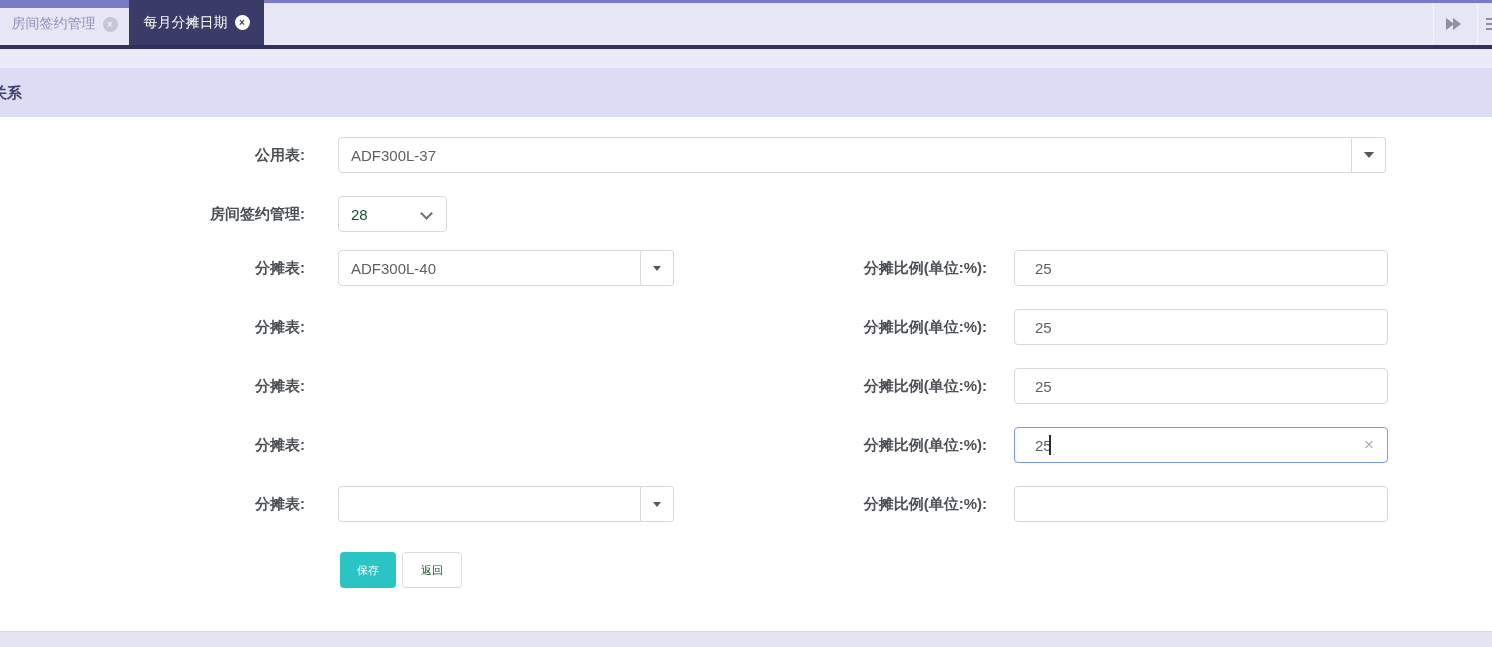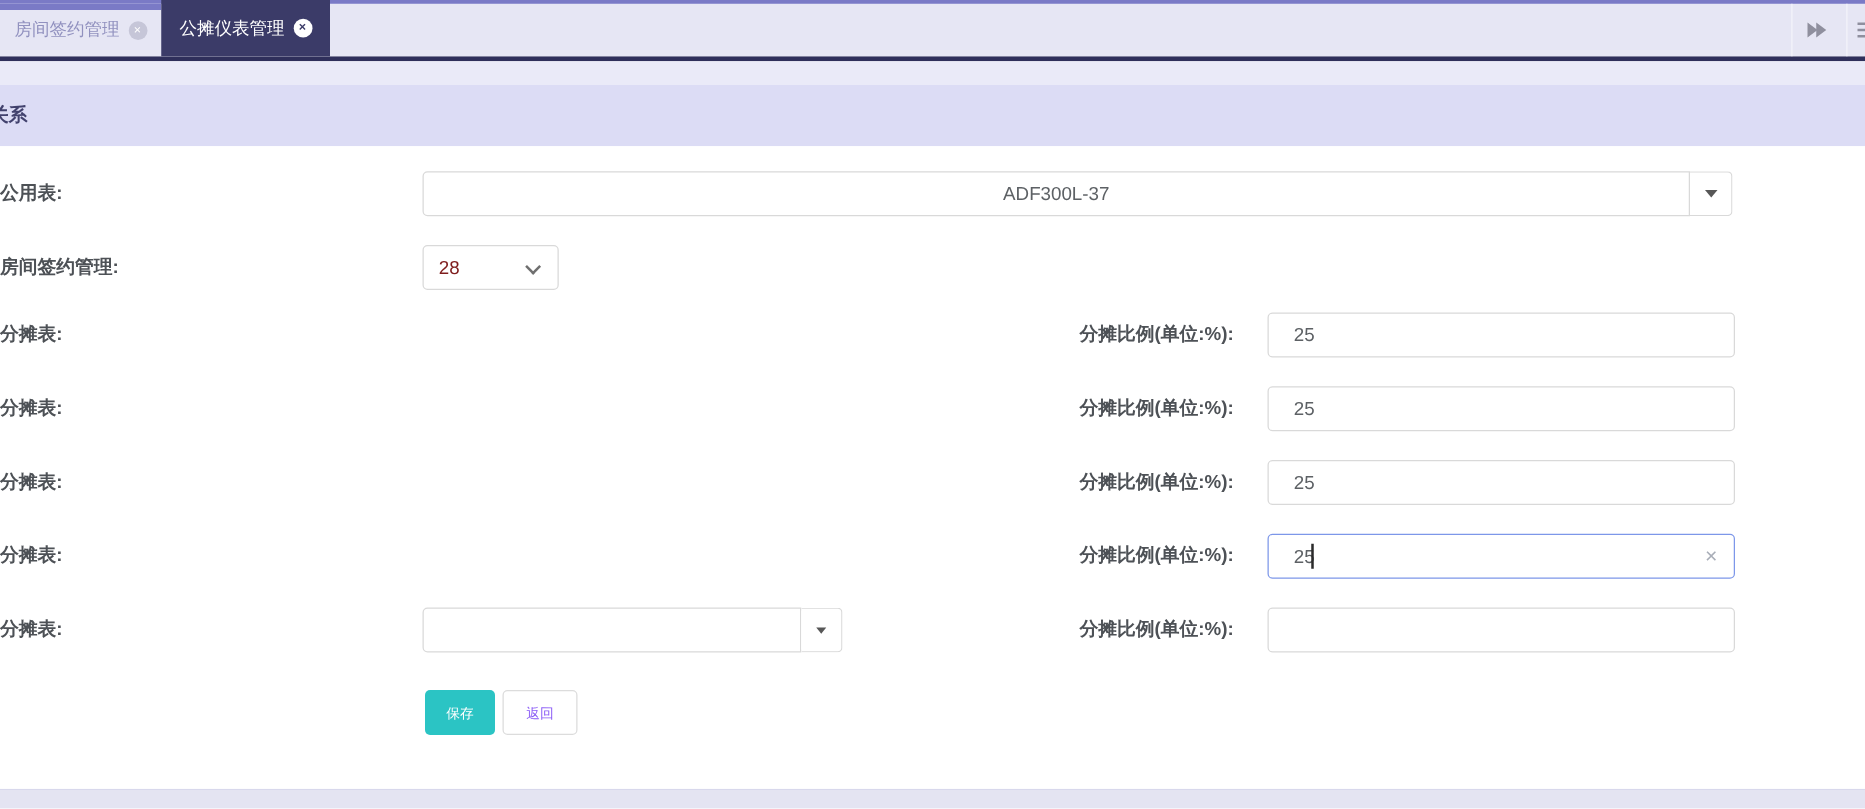--- a/index.html
+++ b/index.html
@@ -28,63 +28,63 @@
   .subband { height:19px; background:#eaeaf8; }
   .panelband { height:49px; background:#dcdcf5; overflow:hidden; }
   .panel-title { display:inline-block; margin-left:-8px; line-height:49px; font-size:15px; color:#41416d; font-weight:600; white-space:nowrap; }
 
   
   .content { position:relative; background:#fff; min-height:514px; padding-top:20px; }
   .frow { position:relative; height:36px; margin-bottom:23px; }
   .frow.r2 { margin-bottom:18px; }
   .frow.last { margin-bottom:30px; }
   .lbl { position:absolute; top:0; line-height:36px; font-size:15px; color:#4d5156; font-weight:600; white-space:nowrap; }
-  .lbl-left { left:0; width:305px; text-align:left; }
+  .lbl-left { left:0; width:305px; text-align:right; }
   .lbl-right { left:680px; width:307px; text-align:right; }
   .ctl-left { position:absolute; left:338px; top:0; }
   .ctl-right { position:absolute; left:1014px; top:0; }
 
   input.box { height:36px; border:1px solid #d9d9d9; border-radius:4px; padding:0 12px; font-size:15px; color:#5d6165; background:#fff; outline:none; font-family:inherit; }
   .combo { display:flex; }
-  .combo input { border-radius:4px 0 0 4px;text-align:center; }
+  .combo input { border-radius:4px 0 0 4px; }
   .arrow-btn { height:36px; border:1px solid #d9d9d9; border-left:none; border-radius:0 4px 4px 0; background:#fff; display:flex; align-items:center; justify-content:center; cursor:pointer; }
   .combo-lg input { width:1014px; } .combo-lg .arrow-btn { width:34px; }
   .combo-sm input { width:303px; } .combo-sm .arrow-btn { width:33px; }
   .tri { width:0; height:0; border-left:5px solid transparent; border-right:5px solid transparent; border-top:6px solid #575757; }
   .tri-sm { border-left-width:4px; border-right-width:4px; border-top-width:5px; }
 
-  .selectbox { width:109px; height:36px; border:1px solid #d9d9d9; border-radius:4px; background:#fff; position:relative; display:flex; align-items:center; padding:0 12px; font-size:15px; color:#7f1d1d; cursor:pointer; }
+  .selectbox { width:109px; height:36px; border:1px solid #d9d9d9; border-radius:4px; background:#fff; position:relative; display:flex; align-items:center; padding:0 12px; font-size:15px; color:#14532d; cursor:pointer; }
   .chev { position:absolute; right:15px; top:12px; width:9px; height:9px; border-right:2px solid #6f6f6f; border-bottom:2px solid #6f6f6f; transform:rotate(45deg); }
 
   .ratio-wrap { position:relative; display:inline-block; }
   .ratio-wrap input { width:374px;padding-left:20px; }
   .ratio-wrap input.focused { border-color:#7d97e9; }
   .caret { position:absolute; left:35px; top:8px; width:2px; height:20px; background:#2b2b2b; animation:blink 1s steps(1,end) infinite; }
   @keyframes blink { 0%,60% {opacity:1;} 61%,100% {opacity:0;} }
   .clear-x { position:absolute; right:14px; top:0; line-height:36px; font-size:17px; color:#a9aeb8; cursor:pointer; }
 
   .btns { position:absolute; left:340px; top:0; display:flex; gap:6px; }
   .btn { height:36px; border-radius:4px; font-size:11px; cursor:pointer; font-family:inherit; }
   .btn-save { width:56px; background:#2bc4c4; color:#fff; border:none; }
-  .btn-back { width:60px; background:#fff; color:#8b5cf6; border:1px solid #dcdcdc; }
+  .btn-back { width:60px; background:#fff; color:#14532d; border:1px solid #dcdcdc; }
 
   .bottomband { height:16px; background:#e4e4f2; border-top:1px solid #d8d8ec; }
 </style>
 </head>
 <body>
 
 <div class="app">
 
   <div class="tabbar">
     <div class="tab tab-inactive">
       <span>房间签约管理</span>
       <span class="tab-close gray">×</span>
     </div>
     <div class="tab tab-active">
-      <span>公摊仪表管理</span>
+      <span>每月分摊日期</span>
       <span class="tab-close white">×</span>
     </div>
     <div class="vdiv d1"></div>
     <div class="ff">
         <i></i>
         <i></i>
       </div>
     <div class="vdiv d2"></div>
     <div class="menu">
         <i></i>
@@ -115,20 +115,26 @@
     <div class="frow r2">
       <span class="lbl lbl-left">房间签约管理:</span>
       <div class="selectbox ctl-left">
         <span>28</span>
         <i class="chev"></i>
       </div>
     </div>
 
     <div class="frow">
       <span class="lbl lbl-left">分摊表:</span>
+      <div class="combo combo-sm ctl-left">
+        <input class="box" value="ADF300L-40" style="">
+        <span class="arrow-btn">
+            <i class="tri tri-sm"></i>
+          </span>
+      </div>
       <span class="lbl lbl-right">分摊比例(单位:%):</span>
       <div class="ratio-wrap ctl-right">
         <input class="box" value="25" style="">
       </div>
     </div>
 
     <div class="frow">
       <span class="lbl lbl-left">分摊表:</span>
       <span class="lbl lbl-right">分摊比例(单位:%):</span>
       <div class="ratio-wrap ctl-right">

